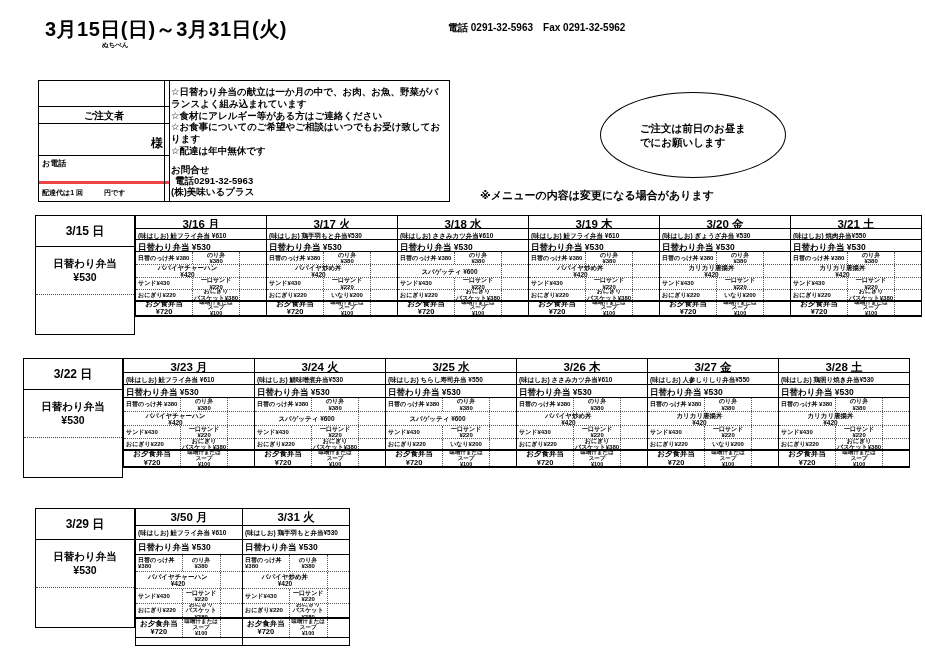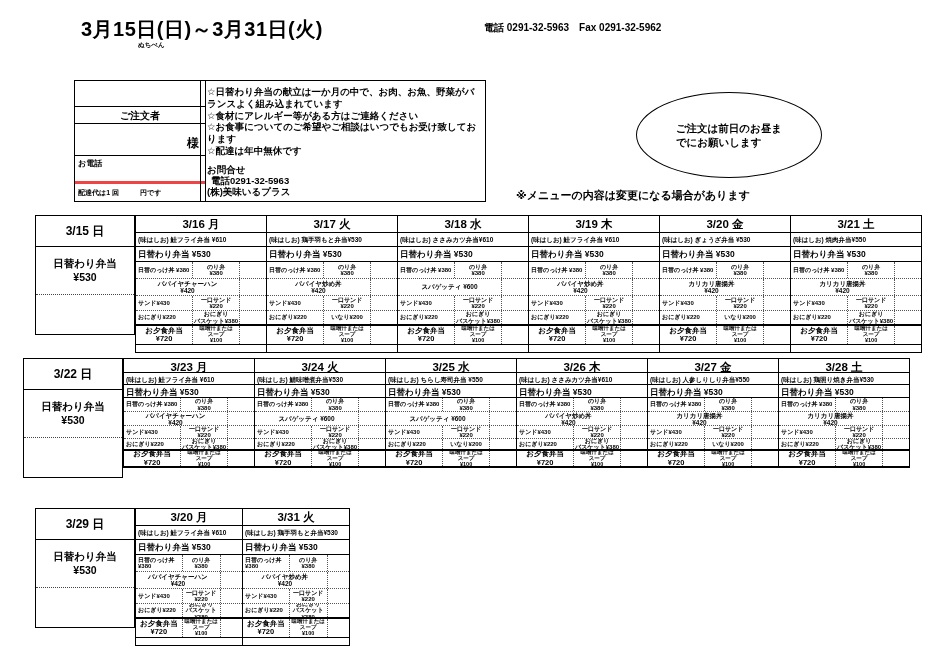--- a/index.html
+++ b/index.html
@@ -1,18 +1,18 @@
 <!DOCTYPE html>
 <html><head>
 <meta charset="utf-8">
 <style>
   html,body{margin:0;padding:0;background:#e8e8e8;}
   .canvas{position:relative;width:925px;height:654px;background:#fff;
     font-family:"Liberation Sans","DejaVu Sans",sans-serif;color:#000;overflow:hidden;}
-  .abs{position:absolute;margin-left:36px;}
+  .abs{position:absolute;}
   .b{font-weight:bold;}
   .pre{white-space:pre-line;}
 
   .h-range{left:45px;top:16px;font-size:20px;letter-spacing:0.5px;}
   .h-phone{left:448px;top:21px;font-size:10px;}
   .h-title{left:45px;top:49px;font-size:14px;}
   .h-furi{left:102px;top:41px;font-size:6.5px;}
 
   
   .order-box{left:38px;top:80px;width:132px;height:122px;border:1.5px solid #000;box-sizing:border-box;}
@@ -34,21 +34,21 @@
 
   
   .oval{left:600px;top:92px;width:186px;height:86px;border:1.5px solid #000;border-radius:50%;
     display:flex;align-items:center;justify-content:center;box-sizing:border-box;}
   .oval div{font-size:10.5px;font-weight:bold;line-height:1.35;}
 
   .change-note{left:480px;top:188px;font-size:11px;font-weight:bold;}
 
   
   .menu-table{position:absolute;}
-  .t1{left:35px;top:215px;width:887px;height:138px;}
+  .t1{left:35px;top:215px;width:887px;height:102px;}
   .t2{left:23px;top:358px;width:887px;height:110px;}
   .t3{left:35px;top:508px;width:315px;height:138px;}
 
   .sunday-box{position:absolute;left:0;top:0;width:100px;height:120px;border:1.5px solid #000;
     box-sizing:border-box;display:flex;flex-direction:column;}
   .sun-date{height:31px;border-bottom:1px solid #000;display:flex;align-items:center;justify-content:center;
     font-size:12px;font-weight:bold;box-sizing:border-box;}
   .sun-item{height:48px;border-bottom:1px dotted #444;display:flex;align-items:center;justify-content:center;
     text-align:center;font-size:10.5px;font-weight:bold;white-space:pre-line;line-height:1.3;box-sizing:border-box;}
   .sun-fill{flex:1;}
@@ -579,21 +579,21 @@
     </div>
   <div class="menu-table t3">
       <div class="sunday-box">
         <div class="sun-date">3/29 日</div>
         <div class="sun-item">日替わり弁当
 ¥530</div>
         <div class="sun-fill"></div>
       </div>
       <div class="day-cols">
         <div class="day-col">
-          <div class="r r-date">3/20 月</div>
+          <div class="r r-date">3/50 月</div>
           <div class="r r-special">(味はしお) 鮭フライ弁当 ¥610</div>
           <div class="r r-daily">日替わり弁当  ¥530</div>
           <div class="r r-grid r-sub">
             <div class="ca">日替のっけ丼 ¥380</div>
             <div class="cb">のり弁
 ¥380</div>
             <div class="cc"></div>
           </div>
           <div class="r r-grid r-mid">
             <div class="mid-cell">パパイヤチャーハン

